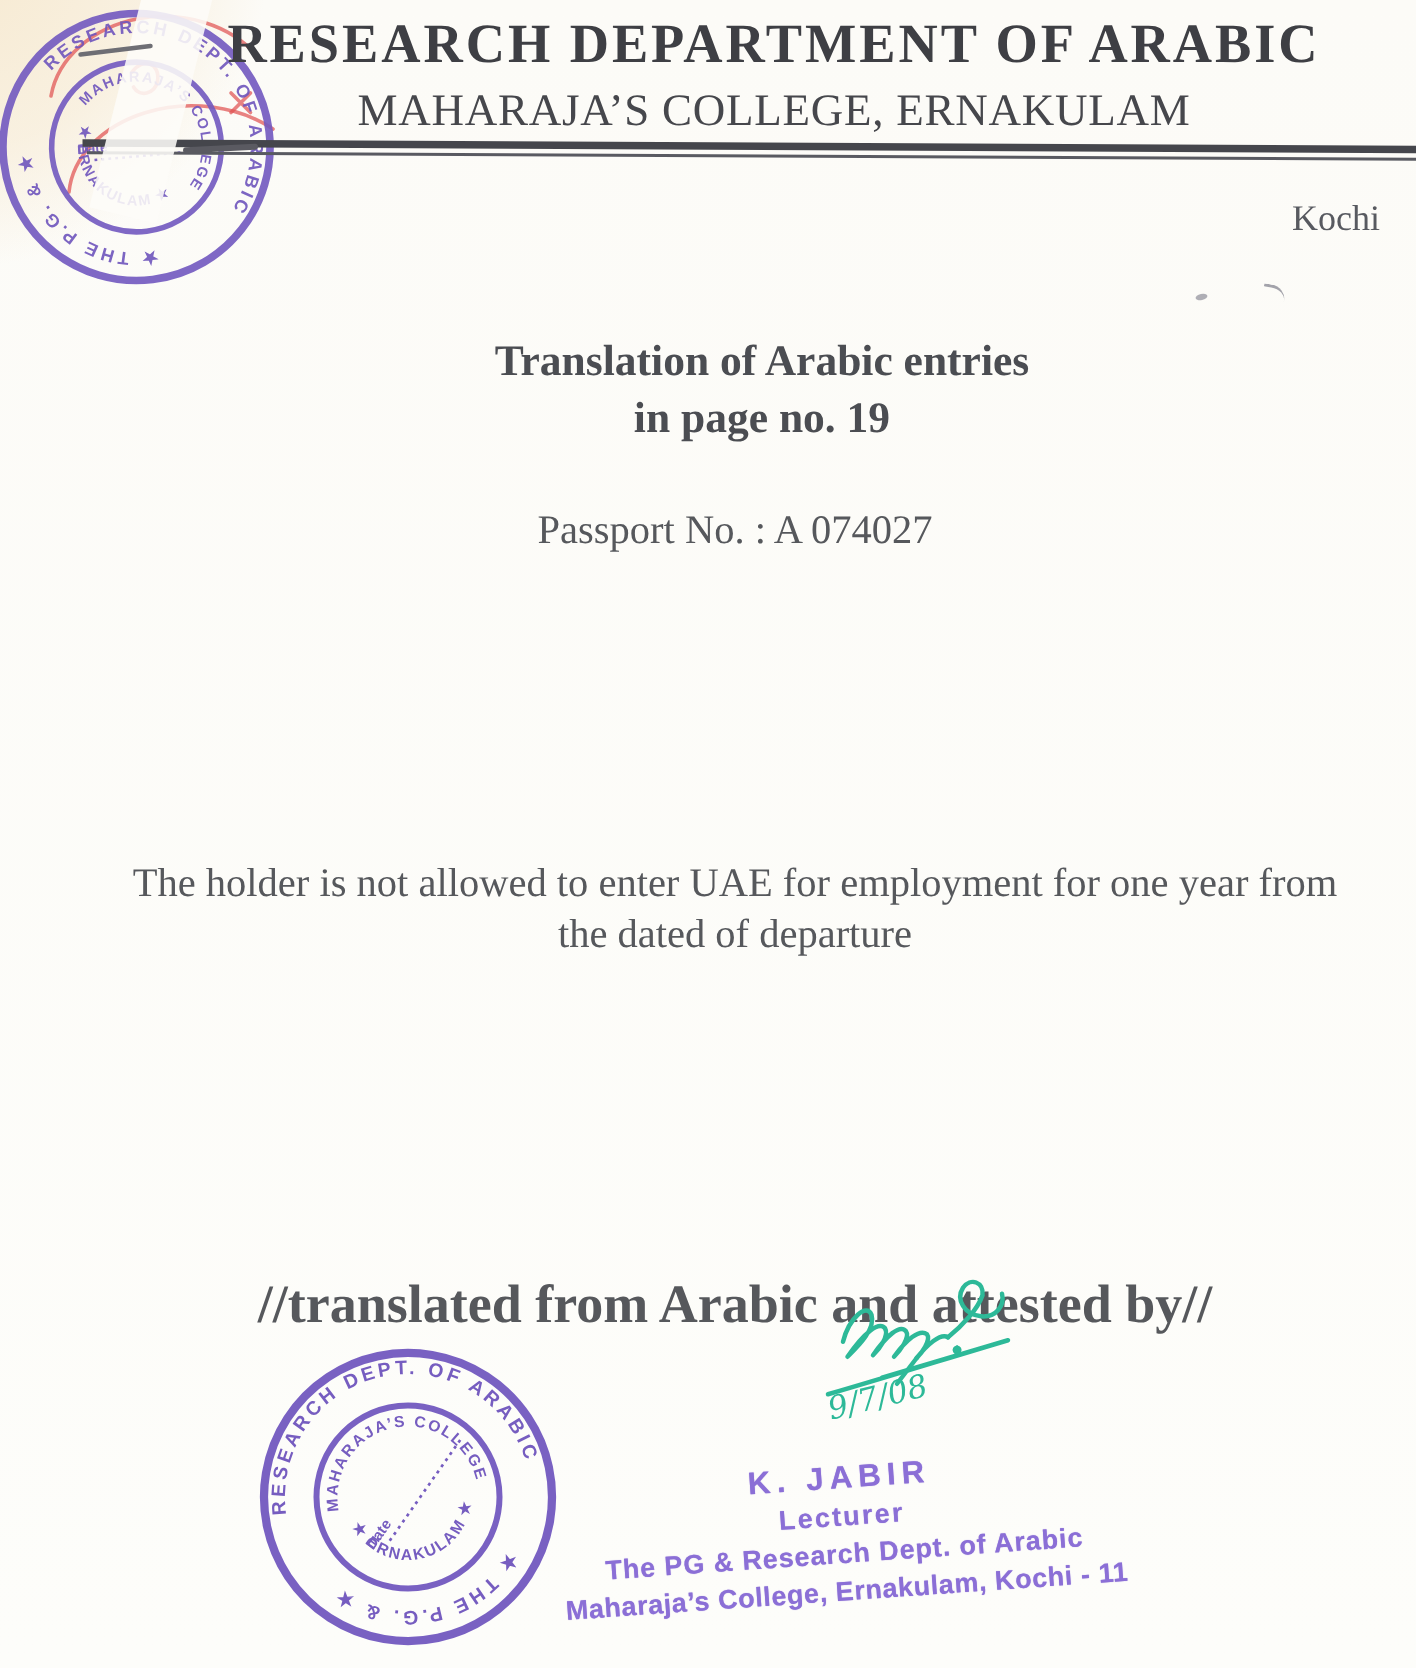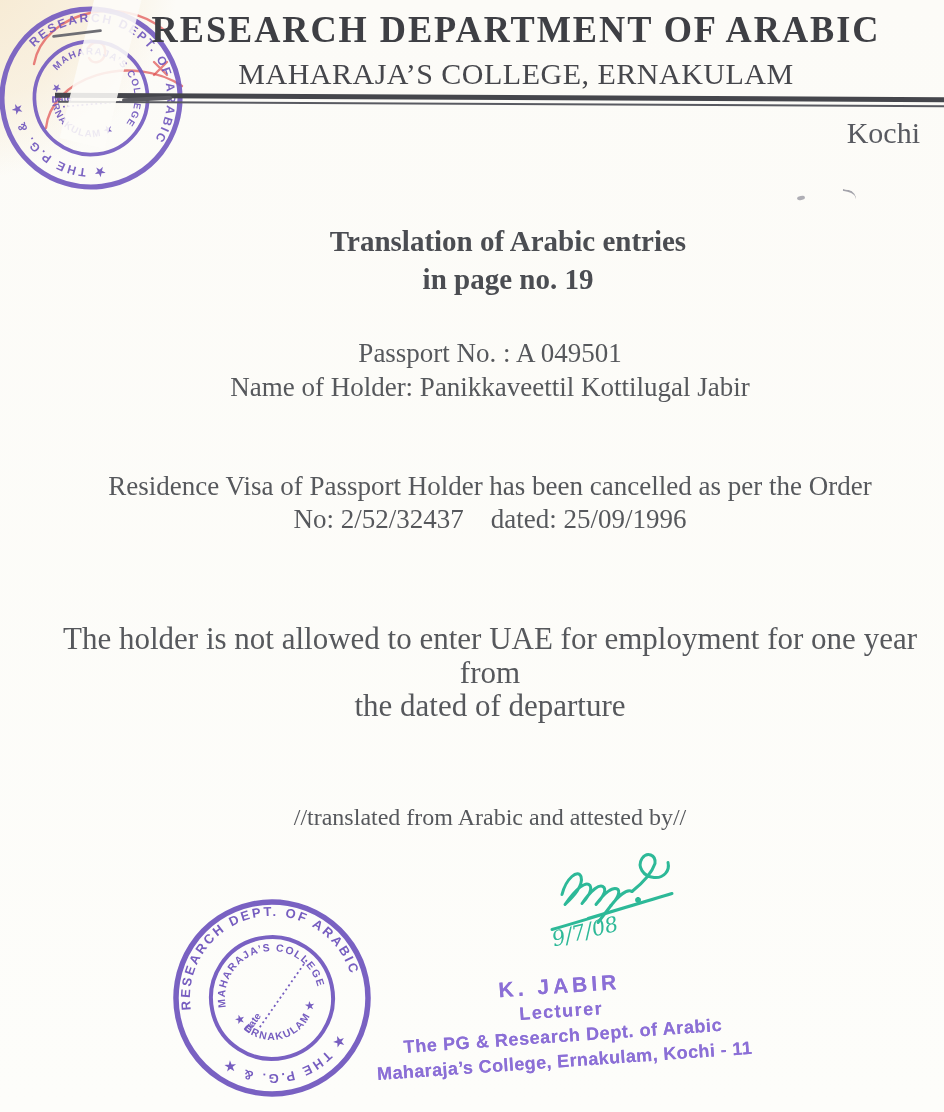--- a/index.html
+++ b/index.html
@@ -13,26 +13,26 @@
   }
   .abs{position:absolute;}
   .center{text-align:center;}
   
   .header-block{left:86px;top:8px;width:860px;text-align:center;}
   .hdr1{font-size:37px;font-weight:bold;letter-spacing:2px;color:#3e3f44;transform:scaleX(.98);}
   .hdr2{font-size:30px;color:#46474c;margin-top:6px;letter-spacing:.5px;}
   .rule-thick{left:55px;top:95px;width:900px;height:5px;background:#45464c;transform:rotate(.28deg);}
   .rule-thin{left:58px;top:103px;width:897px;height:2px;background:#595a61;transform:rotate(.28deg);}
   
-  .dateline{right:24px;top:116px;text-align:right;font-size:30px;line-height:34px;color:#585a60;}
+  .dateline{right:24px;top:129px;text-align:right;font-size:24px;line-height:34px;color:#585a60;}
   .title-block{left:54px;top:222px;width:908px;font-size:29px;font-weight:bold;line-height:38px;color:#4b4d52;}
   .passport-block{left:36px;top:336px;width:908px;font-size:27px;line-height:34px;}
   .visa-block{left:36px;top:470px;width:908px;font-size:27px;line-height:33px;}
-  .restriction-block{left:36px;top:622px;width:908px;font-size:31px;line-height:33.5px;}
-  .attestation-line{left:36px;top:804px;width:908px;font-size:24px;}
+  .restriction-block{left:36px;top:572px;width:908px;font-size:27px;line-height:33.5px;}
+  .attestation-line{left:36px;top:848px;width:908px;font-size:36px;font-weight:bold;}
   .prewrap{white-space:pre-wrap;}
   
   .sig-svg{left:540px;top:845px;width:160px;height:118px;overflow:visible;}
   .sig-stroke{fill:none;stroke:#2db998;stroke-width:3;stroke-linecap:round;stroke-linejoin:round;}
   .sig-date{fill:#2db998;font:italic 21px "DejaVu Serif", serif;}
   
   .attestor-block{left:352px;top:972px;width:420px;text-align:center;transform:rotate(-4deg);
     color:#8b6fd6;font-family:"Liberation Sans", sans-serif;font-weight:bold;text-shadow:0 0 .6px #9d85dd;}
   .att-name{font-size:21px;letter-spacing:4px;line-height:27px;}
   .att-role{font-size:18px;letter-spacing:1.5px;line-height:25px;}
@@ -101,28 +101,23 @@
   <div class="abs dateline">
     <div>Kochi</div>
   </div>
 
   <div class="abs title-block center">
     <div>Translation of Arabic entries</div>
     <div>in page no. 19</div>
   </div>
 
   <div class="abs passport-block center">
-    <div>Passport No. : A 049501</div>
-    <div>Name of Holder: Panikkaveettil Kottilugal Jabir</div>
+    <div>Passport No. : A 074027</div>
   </div>
 
-  <div class="abs visa-block center">
-    <div>Residence Visa of Passport Holder has been cancelled as per the Order</div>
-    <div class="prewrap">No: 2/52/32437    dated: 25/09/1996</div>
-  </div>
 
   <div class="abs restriction-block center">
     <div>The holder is not allowed to enter UAE for employment for one year from</div>
     <div>the dated of departure</div>
   </div>
 
   <div class="abs attestation-line center">//translated from Arabic and attested by//</div>
 
   <svg class="abs sig-svg" viewBox="0 0 160 115">
     <path class="sig-stroke" d="M22,48 C26,32 38,22 41,30 C44,40 31,52 25,58 C36,42 46,34 50,39 C53,44 46,53 42,57 C51,44 60,36 64,41 C67,45 60,54 56,58 C64,47 73,39 78,43 C81,47 74,56 71,59 C78,50 87,42 92,45"></path>

